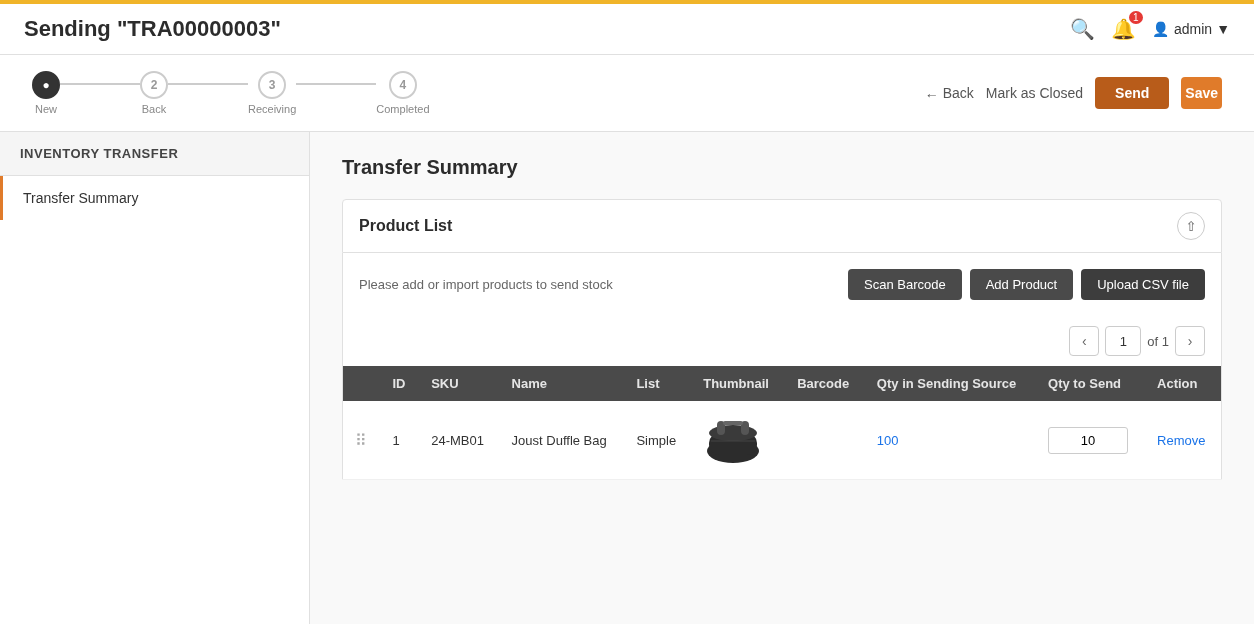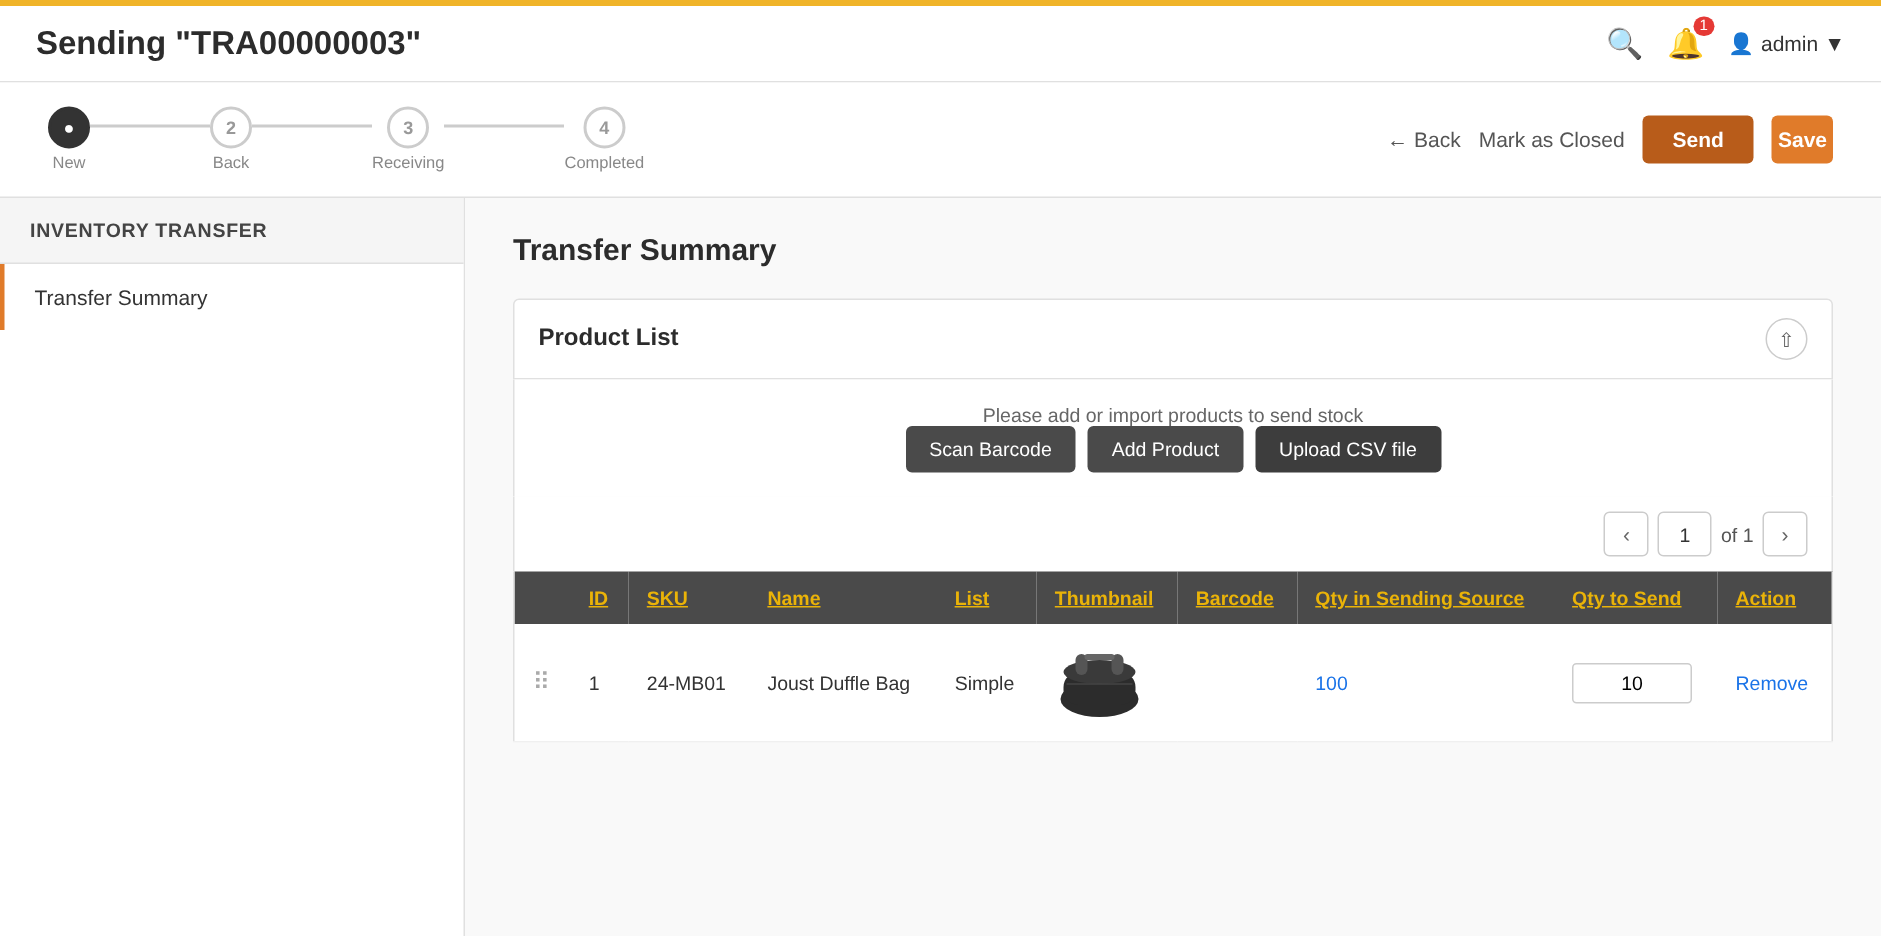--- a/index.html
+++ b/index.html
@@ -31,33 +31,33 @@
     .sidebar { width: 310px; background: #fff; border-right: 1px solid #e0e0e0; flex-shrink: 0; }
     .sidebar-header { background: #f5f5f5; padding: 14px 20px; font-weight: 700; font-size: 13px; color: #444; letter-spacing: 0.5px; border-bottom: 1px solid #e0e0e0; }
     .sidebar-item { padding: 14px 20px; font-size: 14px; color: #333; cursor: pointer; border-left: 3px solid #e07b2a; background: #fff; }
 
     .main { flex: 1; padding: 24px 32px; background: #f9f9f9; }
     .section-title { font-size: 20px; font-weight: 600; color: #2c2c2c; margin-bottom: 20px; }
     .product-list-header { display: flex; align-items: center; justify-content: space-between; padding: 12px 16px; background: #fff; border: 1px solid #e0e0e0; border-radius: 4px 4px 0 0; }
     .product-list-label { font-size: 16px; font-weight: 600; color: #2c2c2c; }
     .collapse-btn { background: none; border: 1px solid #ccc; border-radius: 50%; width: 28px; height: 28px; display: flex; align-items: center; justify-content: center; cursor: pointer; color: #666; }
 
-    .product-actions { display: flex; align-items: center; justify-content: space-between; padding: 16px; background: #fff; border-left: 1px solid #e0e0e0; border-right: 1px solid #e0e0e0; flex-direction: column; }
+    .product-actions { display: flex; align-items: center; justify-content: space-between; padding: 16px; background: #fff; border-left: 1px solid #e0e0e0; border-right: 1px solid #e0e0e0; }
     .add-import-text { font-size: 13px; color: #666; }
     .action-btns { display: flex; gap: 8px; }
     .btn-dark { background: #4a4a4a; color: #fff; border: none; padding: 8px 16px; border-radius: 4px; cursor: pointer; font-size: 13px; font-weight: 500; }
     .btn-dark2 { background: #3d3d3d; color: #fff; border: none; padding: 8px 16px; border-radius: 4px; cursor: pointer; font-size: 13px; font-weight: 500; }
 
     .pagination { display: flex; align-items: center; justify-content: flex-end; padding: 10px 16px; background: #fff; border-left: 1px solid #e0e0e0; border-right: 1px solid #e0e0e0; gap: 6px; }
     .page-btn { width: 30px; height: 30px; border: 1px solid #ccc; background: #fff; border-radius: 4px; cursor: pointer; display: flex; align-items: center; justify-content: center; color: #666; font-size: 14px; }
     .page-num { width: 36px; height: 30px; border: 1px solid #ccc; background: #fff; border-radius: 4px; text-align: center; font-size: 13px; display: flex; align-items: center; justify-content: center; }
     .page-of { font-size: 13px; color: #555; }
 
     table { width: 100%; border-collapse: collapse; background: #fff; border: 1px solid #e0e0e0; border-top: none; }
-    thead tr { background: #4a4a4a; color: #eab308; text-decoration: underline; }
+    thead tr { background: #4a4a4a; color: #e5e5e5; }
     thead th { padding: 10px 12px; text-align: left; font-size: 13px; font-weight: 600; }
     tbody tr { border-bottom: 1px solid #f0f0f0; }
     tbody td { padding: 10px 12px; font-size: 13px; color: #333; vertical-align: middle; }
     .drag-handle { color: #aaa; font-size: 16px; cursor: grab; }
     .qty-input { width: 80px; border: 1px solid #ccc; padding: 5px 8px; border-radius: 3px; text-align: center; font-size: 13px; }
     .remove-link { color: #1a73e8; cursor: pointer; text-decoration: none; font-size: 13px; }
   </style>
 </head>
 <body>
 

